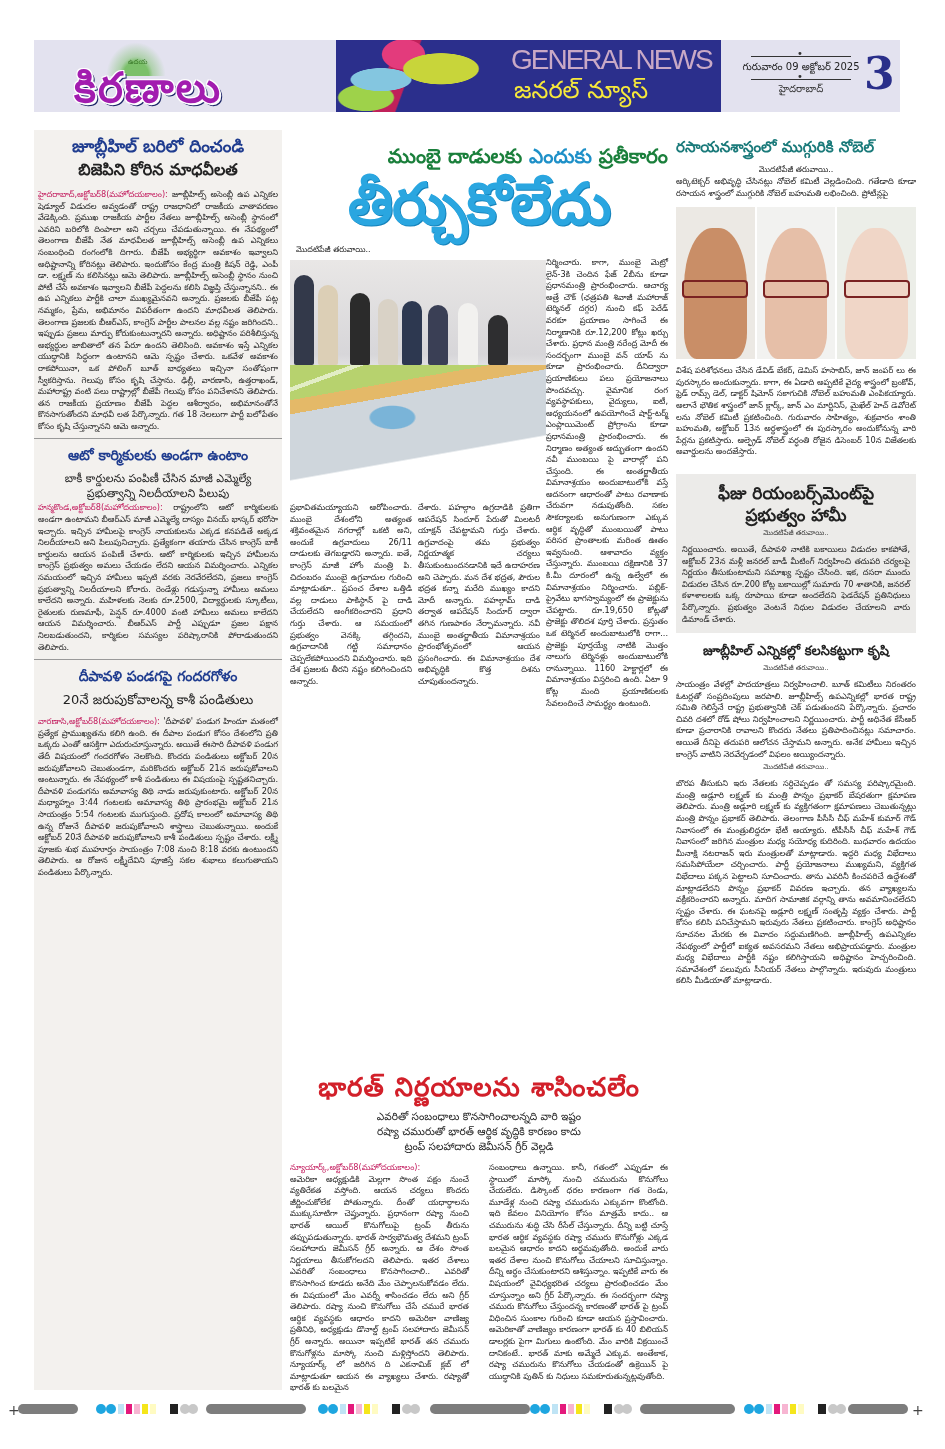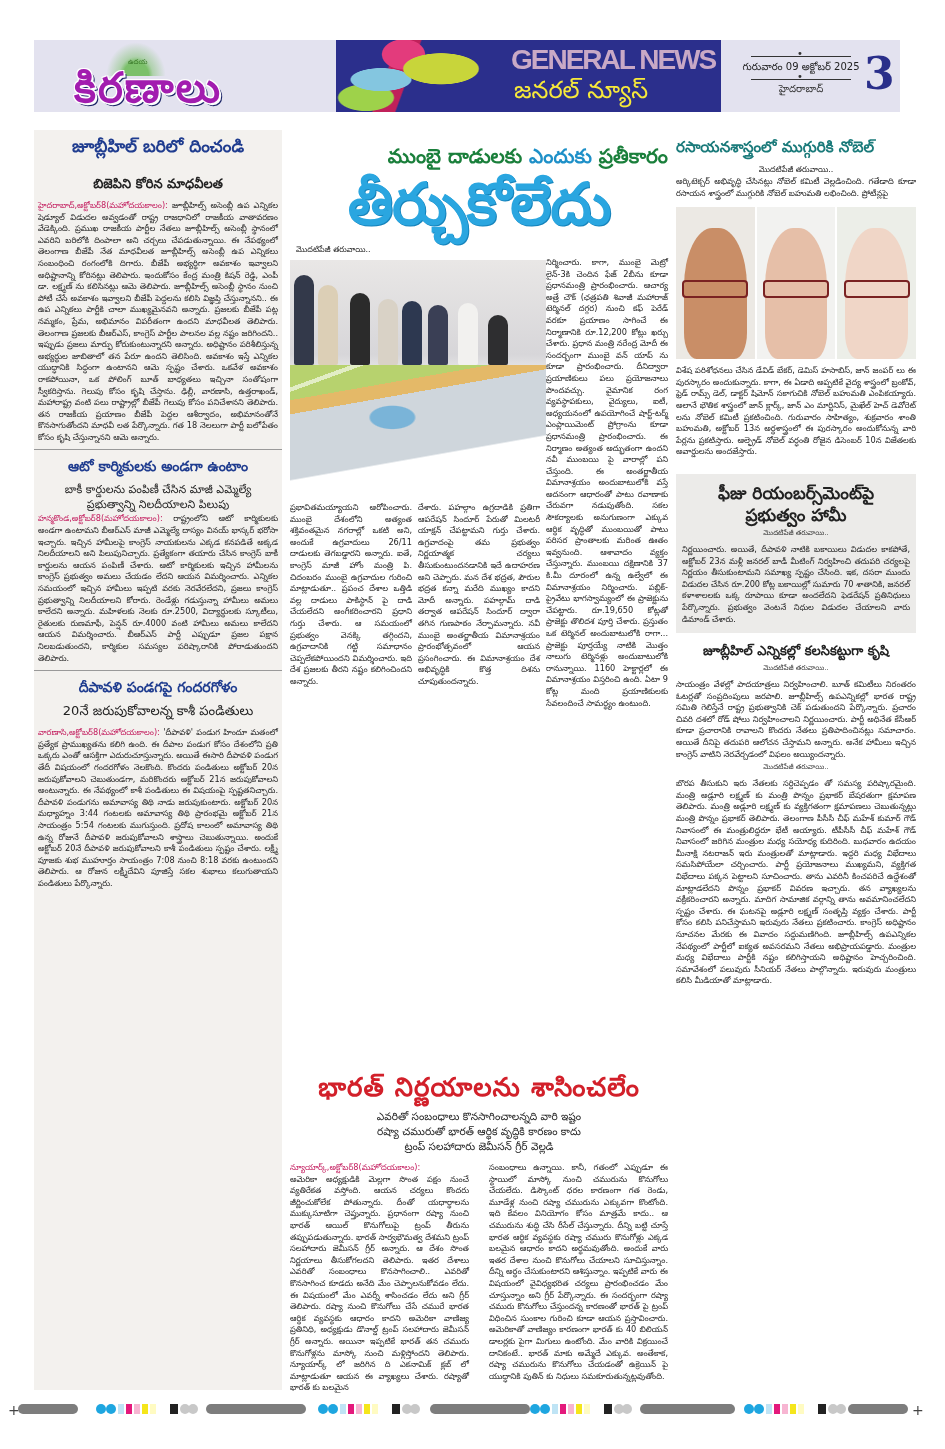--- a/index.html
+++ b/index.html
@@ -17,21 +17,21 @@
     text-shadow: 2px 2px 0 #fff, -1px -1px 0 #fff, 1px -1px 0 #fff, -1px 1px 0 #fff, 3px 3px 0 #1a2366; }
   .banner { position: absolute; left: 302px; top: 0; width: 385px; height: 72px; background: #2b2f8c; overflow: hidden; }
   .map { position: absolute; left: 0; top: 0; width: 150px; height: 72px;
     background:
       radial-gradient(ellipse at 70% 40%, #c8d53a 0 25%, transparent 26%),
       radial-gradient(ellipse at 30% 55%, #84c6e0 0 20%, transparent 21%),
       radial-gradient(ellipse at 45% 20%, #e33b7c 0 18%, transparent 19%),
       radial-gradient(ellipse at 20% 80%, #9ed24a 0 16%, transparent 17%),
       linear-gradient(110deg, #2b2f8c 0 35%, #c0215a 36% 48%, #2b2f8c 49%); }
   .banner-en { position: absolute; left: 175px; top: 4px; font-family: "Liberation Sans", sans-serif; font-size: 28px;
-    color: #c9a9c6; letter-spacing: -2px; font-weight: bold; }
+    color: #c9a9c6; letter-spacing: -2px; font-weight: normal; }
   .banner-te { position: absolute; left: 178px; top: 36px; font-size: 24px; font-weight: normal; color: #f7e93a; }
   .date-block { position: absolute; left: 707px; top: 0; width: 120px; height: 72px; text-align: center; }
   .date-line { height: 1px; background: #333; width: 100px; margin: 0 auto; position: relative; }
   .date-line::after { content: "•"; position: absolute; left: 46px; top: -8px; font-size: 10px; color: #333; }
   .date-text { font-size: 10px; color: #222; margin: 4px 0; }
   .city-text { font-size: 10px; color: #333; margin-top: 3px; }
   .page-num { position: absolute; left: 830px; top: 8px; font-family: "DejaVu Serif", serif; font-weight: bold; font-size: 44px; color: #2a2f8a; }
 
   
   .col-left { position: absolute; left: 34px; top: 130px; width: 248px; height: 1260px; background: #f3f1ee; }
@@ -40,21 +40,21 @@
 
   .hd-blue { color: #1f3c8f; font-weight: bold; text-align: center; }
   .hd-sub { text-align: center; color: #222; }
   .body-text { font-size: 8.2px; line-height: 11.6px; text-align: justify; color: #222; }
   .dateline { color: #c2185b; }
   .cont { font-size: 8px; color: #222; }
   .rule { height: 1px; background: #999; margin: 6px 0; }
 
   
   .l1-title { font-size: 17px; margin-top: 6px; }
-  .l1-sub { font-size: 13px; margin: 16px 0 6px; }
+  .l1-sub { font-size: 16px; margin: 0 0 6px; }
   .l-body { padding: 0 4px; }
   .l2-title { font-size: 14px; margin-top: 8px; }
   .l2-sub { font-size: 11px; margin: 4px 0 1px; line-height: 15px; }
 
   
   .mid-kicker { font-size: 20px; font-weight: bold; text-align: right; margin-top: 14px; }
   .mid-kicker .g { color: #1a7f3b; } .mid-kicker .b { color: #1e90c8; }
   .mid-head { font-size: 58px; font-weight: bold; color: #2aa6e0; text-align: center; line-height: 62px; letter-spacing: -1px;
     text-shadow: 1px 1px 0 #1683bb; }
   .mid-cols { display: grid; grid-template-columns: 1fr 1fr 1fr; gap: 6px; margin-top: 4px; }

